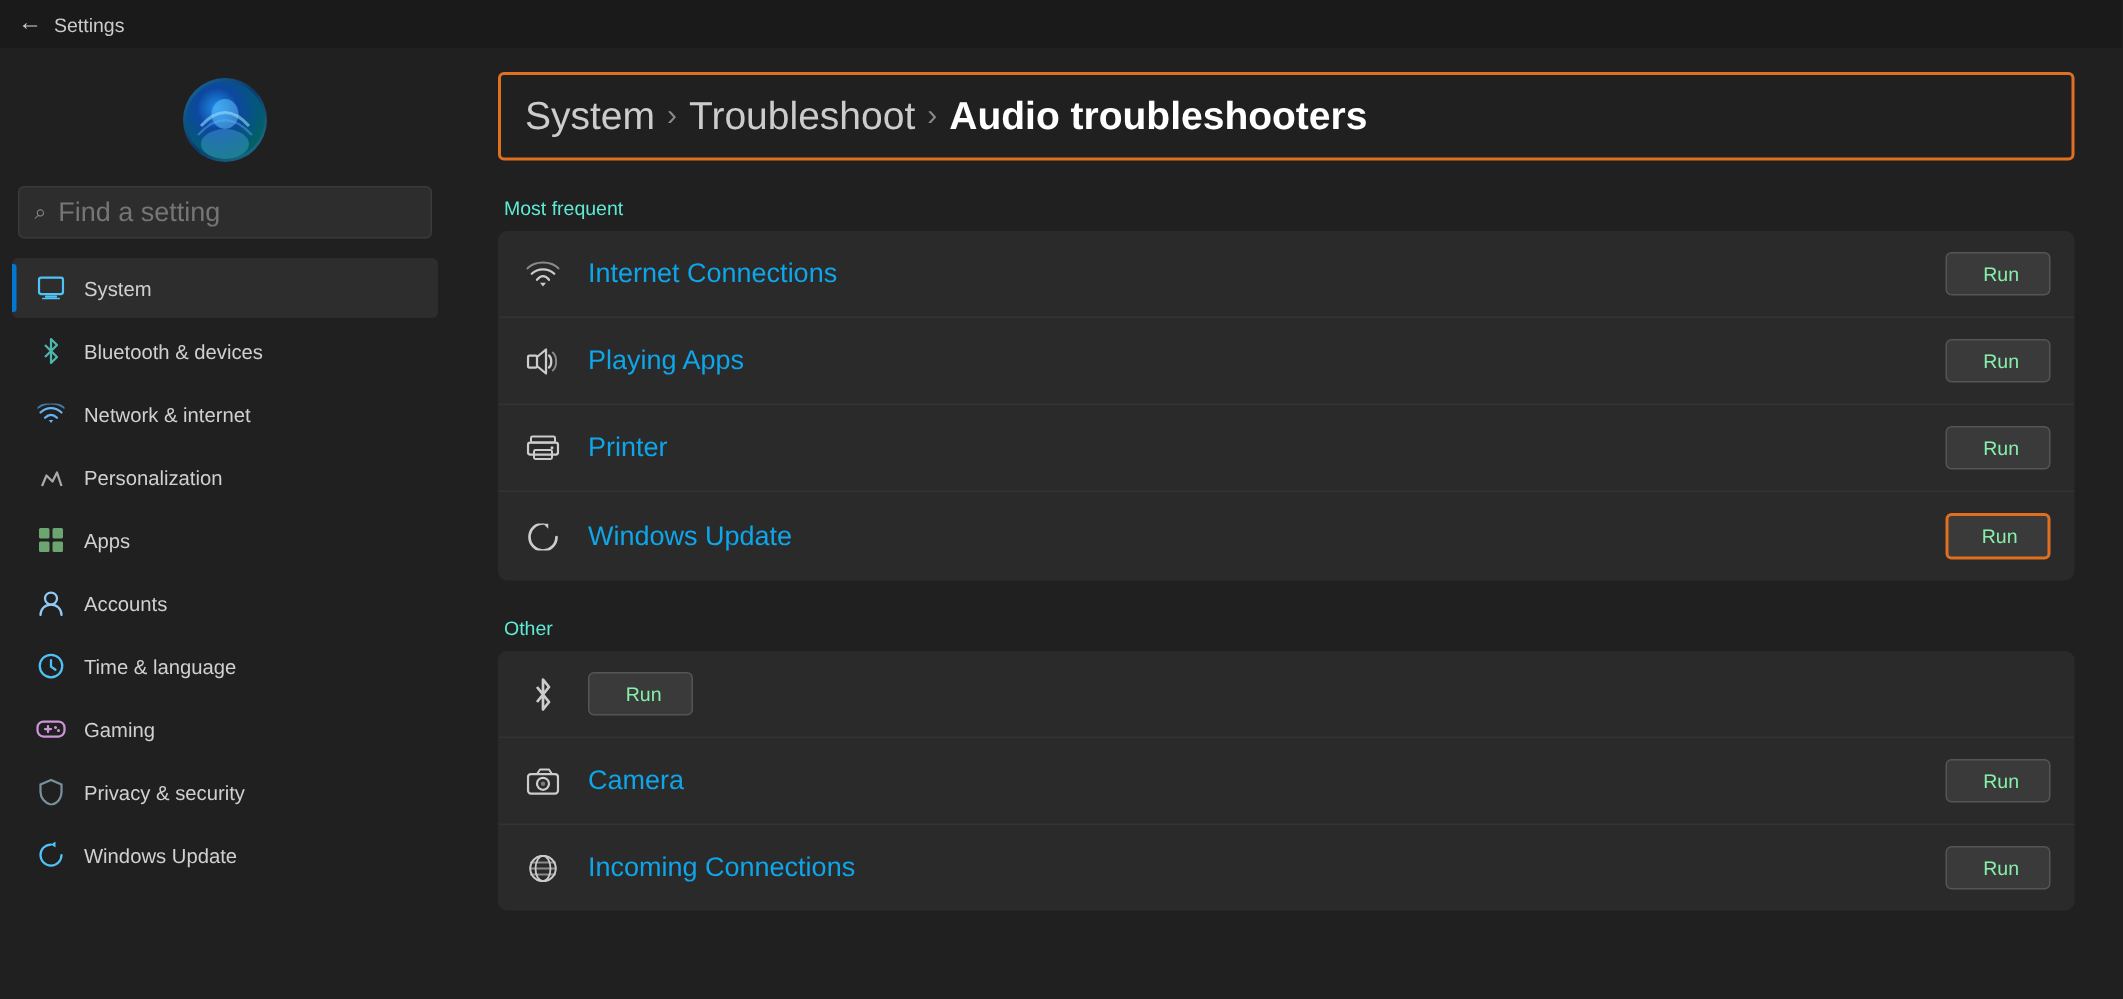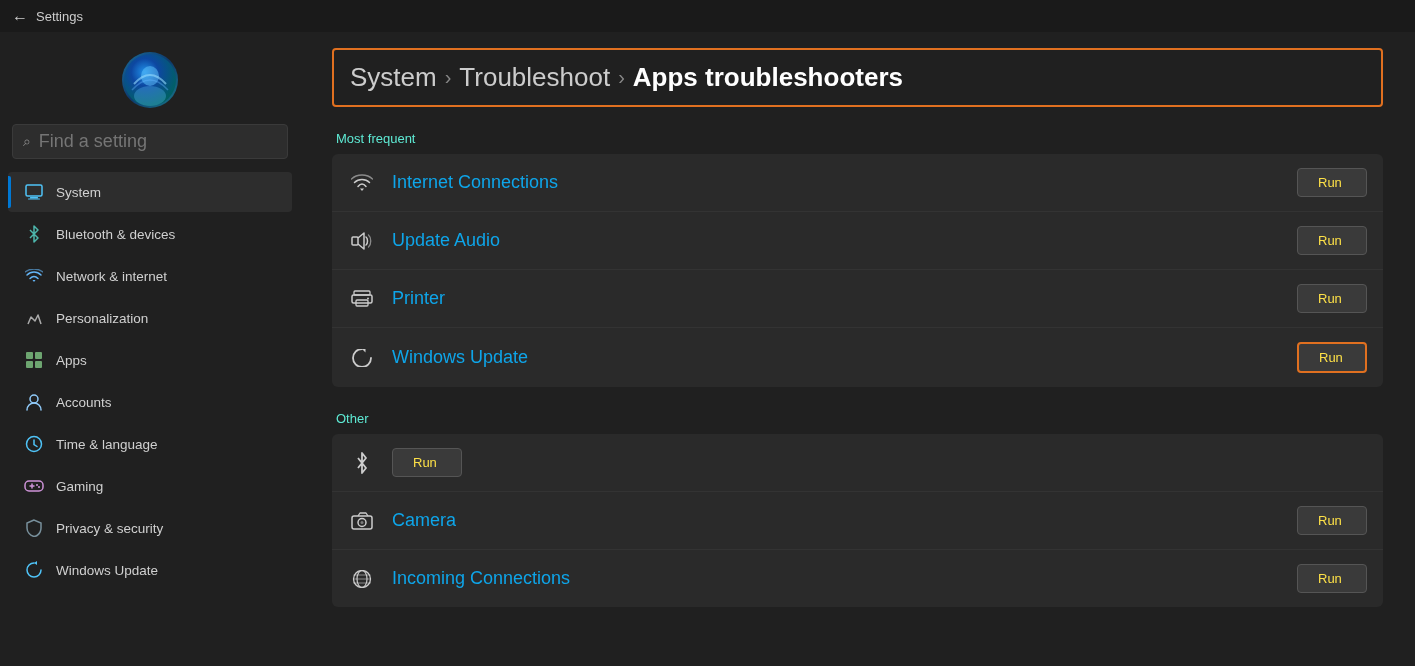--- a/index.html
+++ b/index.html
@@ -221,27 +221,27 @@
       flex-shrink: 0;
     }
     .troubleshooter-item .item-name {
       flex: 1;
       font-size: 18px;
       color: #0ea5e9;
     }
     .troubleshooter-item .run-btn {
       background: #3a3a3a;
       border: 1px solid #555;
-      color: #fde047;
+      color: #86efac;
       padding: 6px 20px;
       border-radius: 4px;
       cursor: pointer;
       font-size: 13px;
       min-width: 70px;
-      text-align: left;
+      text-align: right;
     }
     .troubleshooter-item .run-btn.highlighted {
       border: 2px solid #e07020;
     }
   </style>
 </head>
 <body>
 
 <div id="titlebar">
   <div class="back-btn">←</div>
@@ -382,21 +382,21 @@
     </div>
   </div>
 
   <div id="content">
 
     <div class="breadcrumb">
       <span class="bc-link">System</span>
       <span class="bc-separator">›</span>
       <span class="bc-link">Troubleshoot</span>
       <span class="bc-separator">›</span>
-      <span class="bc-current">Apps troubleshooters</span>
+      <span class="bc-current">Audio troubleshooters</span>
     </div>
 
     <div class="section-label">Most frequent</div>
     <div class="troubleshooter-list">
 
       <div class="troubleshooter-item">
         <div class="item-icon">
           <svg width="22" height="18" viewBox="0 0 22 18" fill="none">
             <path d="M11 17l-2-2.5h4L11 17z" fill="#ccc"></path>
             <path d="M7 12.5C8.2 11 9.5 10 11 10s2.8.9 4 2.5" stroke="#ccc" stroke-width="1.5" fill="none" stroke-linecap="round"></path>
@@ -410,21 +410,21 @@
 
       <div class="troubleshooter-item">
         <div class="item-icon">
           <svg width="22" height="18" viewBox="0 0 22 18" fill="none">
             <rect x="1" y="5" width="6" height="8" rx="1" fill="none" stroke="#ccc" stroke-width="1.5"></rect>
             <path d="M7 6l6-5v16l-6-5" stroke="#ccc" stroke-width="1.5" fill="none" stroke-linejoin="round"></path>
             <path d="M15 5c2 1.5 2 6.5 0 8" stroke="#ccc" stroke-width="1.5" fill="none" stroke-linecap="round"></path>
             <path d="M17.5 3c3 2.5 3 9.5 0 12" stroke="#ccc" stroke-width="1.3" fill="none" stroke-linecap="round" opacity="0.6"></path>
           </svg>
         </div>
-        <span class="item-name">Update Audio</span>
+        <span class="item-name">Playing Apps</span>
         <button class="run-btn">Run</button>
       </div>
 
       <div class="troubleshooter-item">
         <div class="item-icon">
           <svg width="22" height="18" viewBox="0 0 22 18" fill="none">
             <rect x="3" y="1" width="16" height="4" rx="1" fill="none" stroke="#ccc" stroke-width="1.3"></rect>
             <rect x="1" y="5" width="20" height="8" rx="1.5" fill="none" stroke="#ccc" stroke-width="1.5"></rect>
             <rect x="5" y="10" width="12" height="6" rx="1" fill="none" stroke="#ccc" stroke-width="1.3"></rect>
             <circle cx="17" cy="8.5" r="1" fill="#ccc"></circle>

